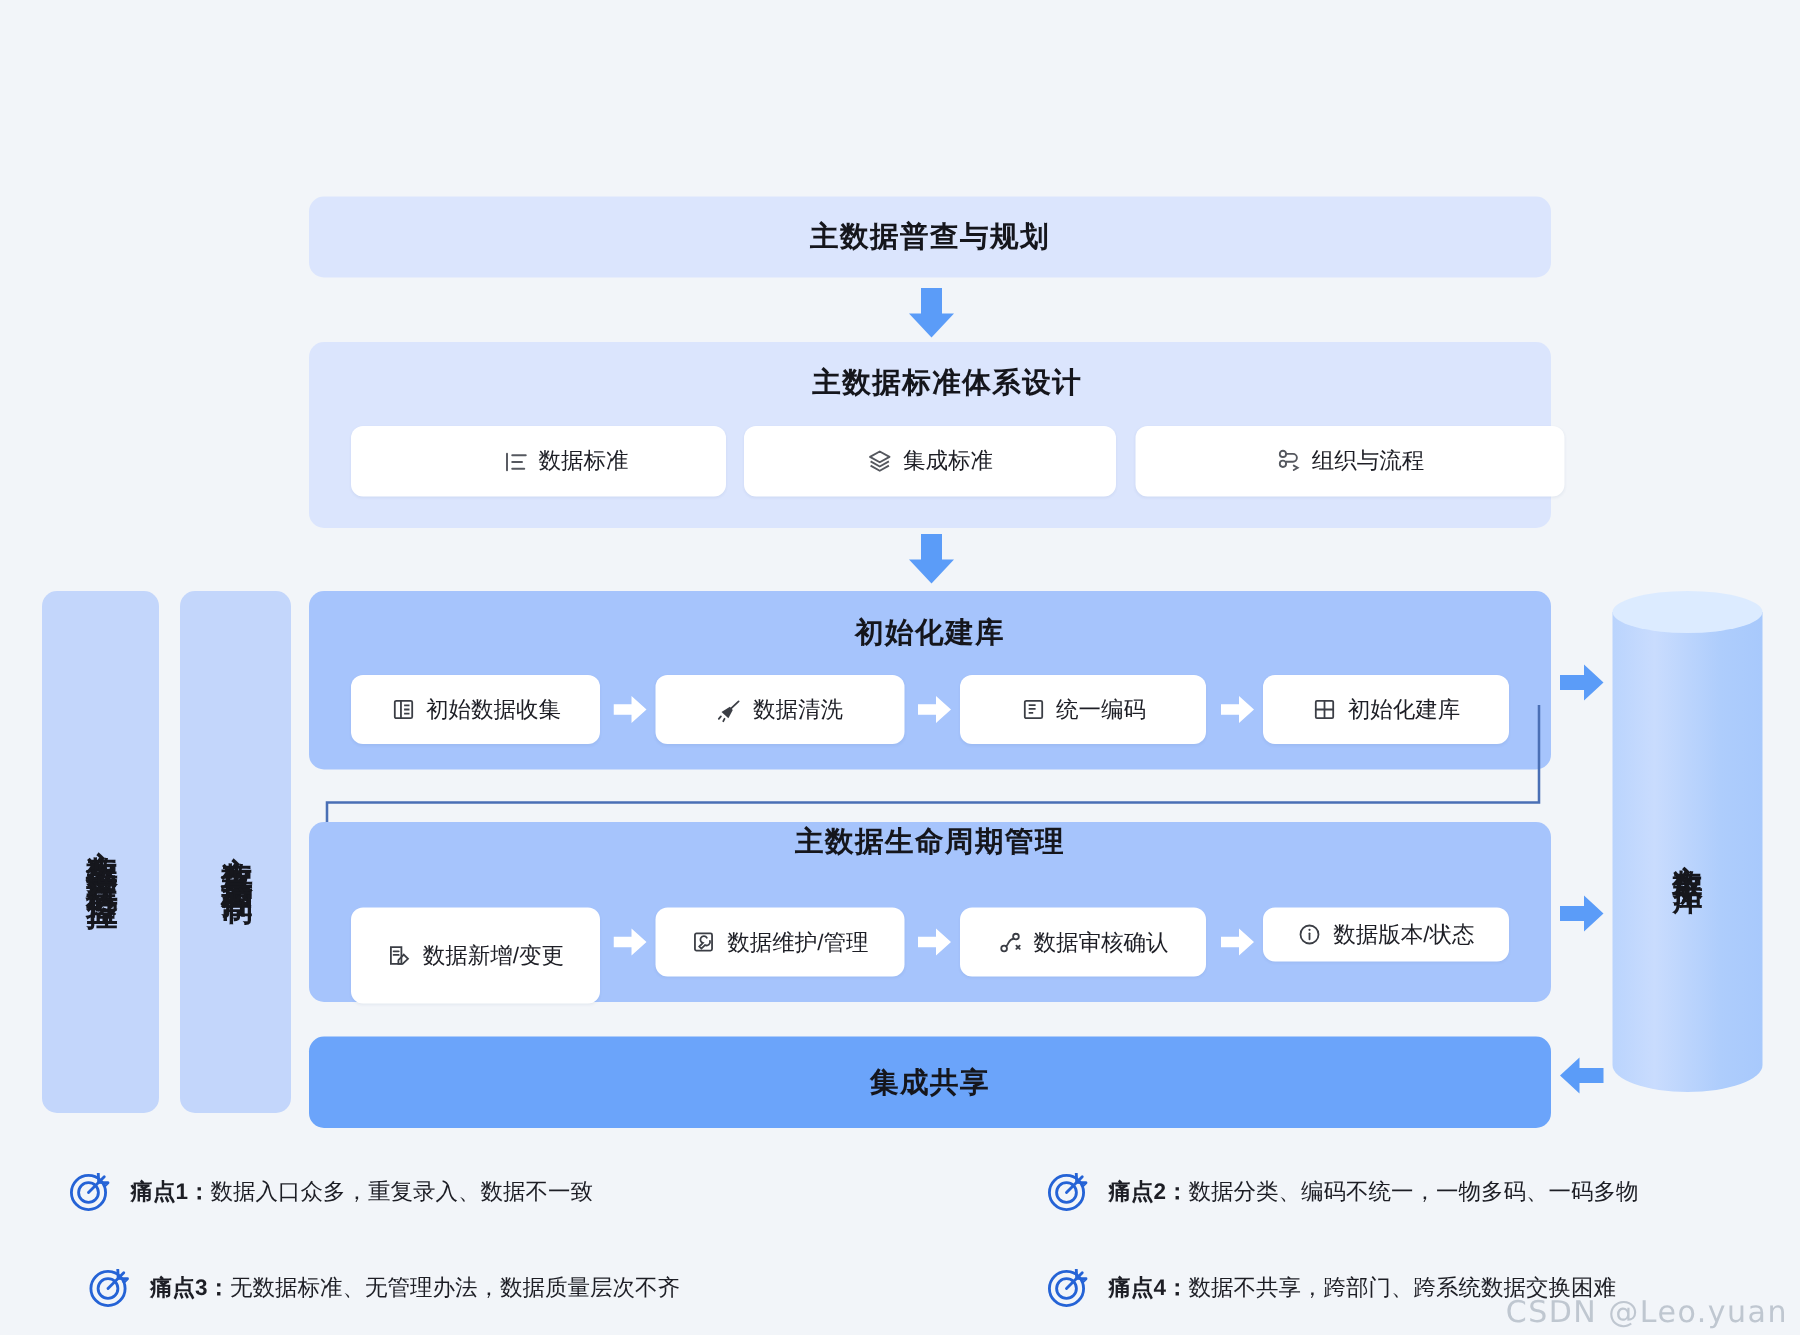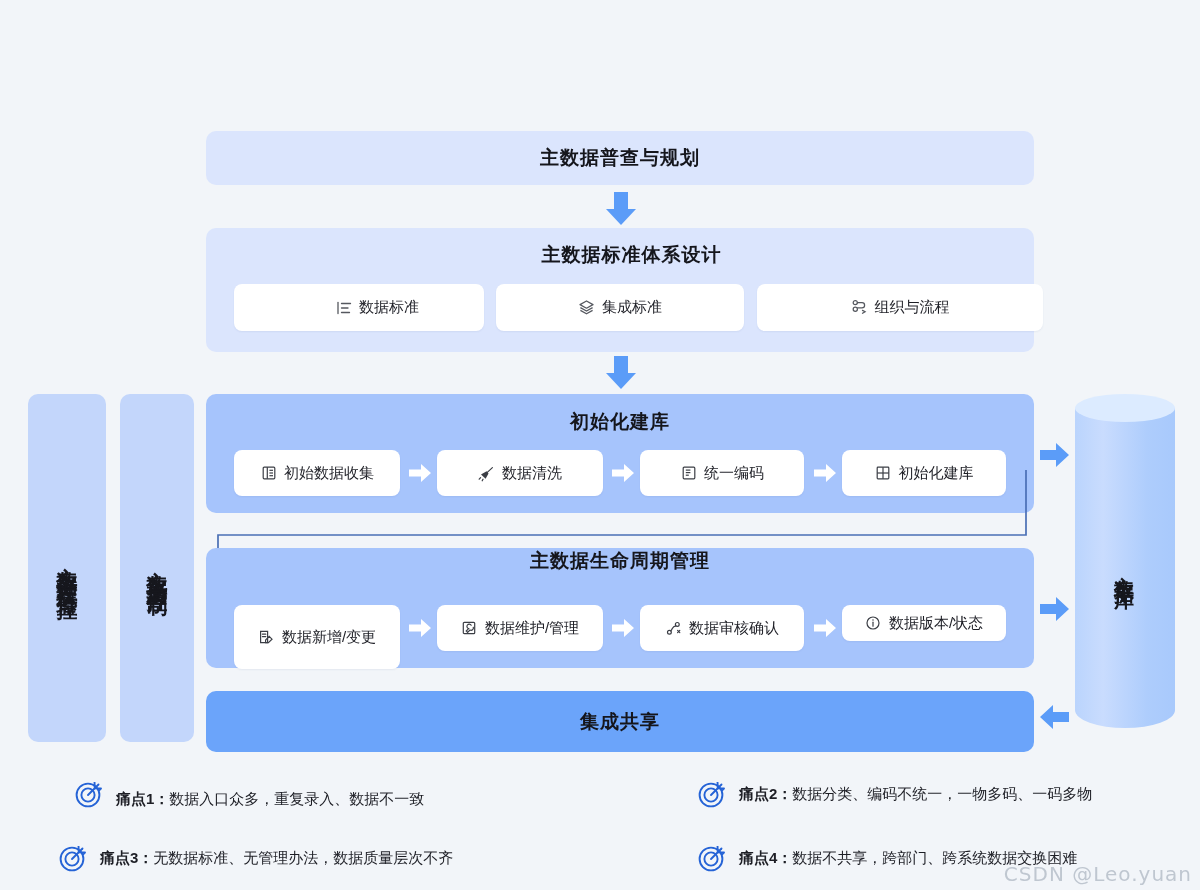--- a/index.html
+++ b/index.html
@@ -352,21 +352,21 @@
   </svg>
 
   <div class="cyl">
     <div class="body"></div>
     <div class="top"></div>
     <div class="label">
       <span>主数据库</span>
     </div>
   </div>
 
-  <div class="pain" style="left:74px; top:779px;align-items:flex-end;">
+  <div class="pain" style="left:45px; top:779px;">
     <svg class="tgt" viewBox="0 0 30 30" fill="none" stroke="#2563d6" stroke-width="1.9">
       <circle cx="14" cy="16" r="11.4"></circle>
       <circle cx="14" cy="16" r="6.6"></circle>
       <path d="M14 16 L24.5 5.5" stroke-linecap="round"></path>
       <path d="M20.5 3 l0.3 6.2 l6.2 0.3 -2.9 2.9" fill="none" stroke-linejoin="round"></path>
     </svg>
     <div><b>痛点1：</b><span>数据入口众多，重复录入、数据不一致</span></div>
   </div>
 
   <div class="pain" style="left:697px; top:779px;">

